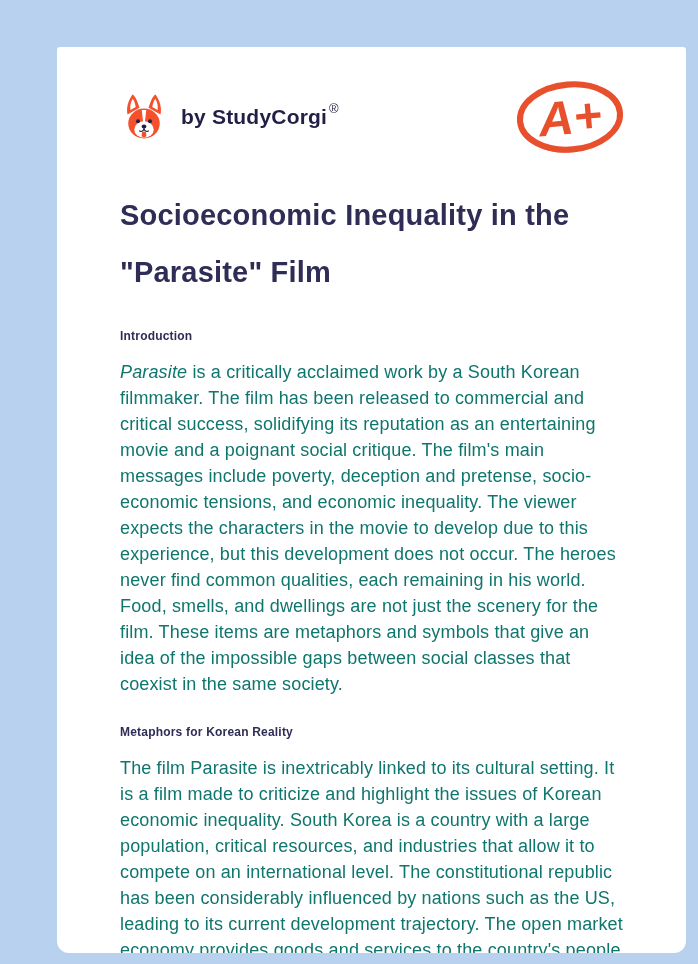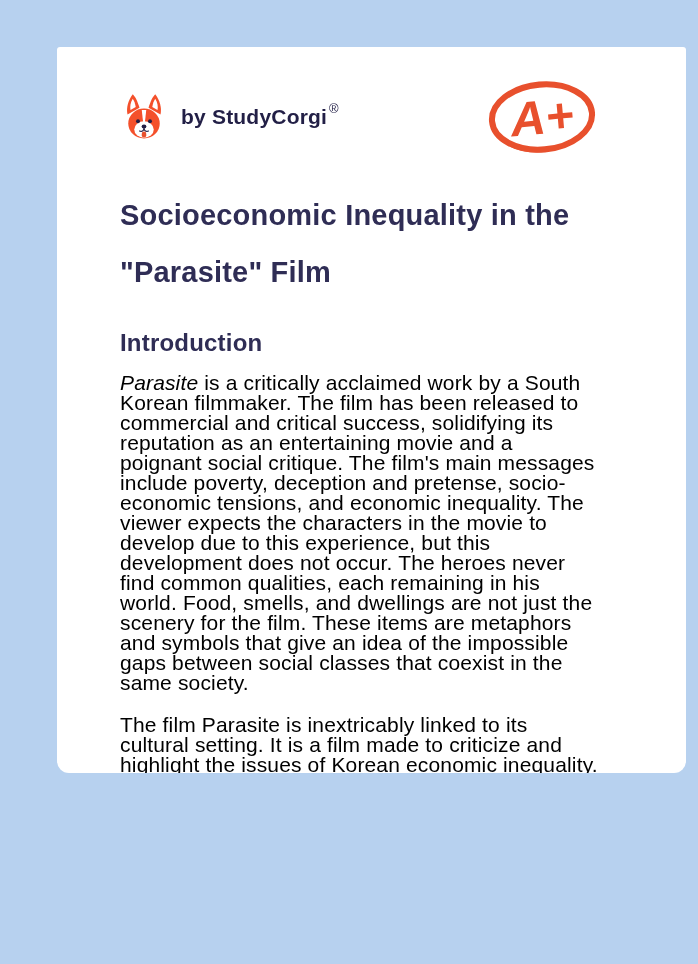--- a/index.html
+++ b/index.html
@@ -6,25 +6,25 @@
   body {
     width: 698px; height: 964px;
     background: #B7D1EF;
     font-family: "Liberation Sans", sans-serif;
     position: relative;
     overflow: hidden;
   }
   .card {
     position: absolute;
     left: 57px; top: 47px;
-    width: 629px; height: 726px;
+    width: 629px; height: 906px;
     background: #FFFFFF;
     border-radius: 3px 3px 12px 12px;
     box-sizing: border-box;
-    padding: 30px 88px 0 63px;
+    padding: 30px 60px 0 63px;
     overflow: hidden;
   }
   .header {
     display: flex;
     align-items: center;
     justify-content: space-between;
     height: 80px;
   }
   .brand {
     display: flex;
@@ -62,30 +62,30 @@
     font-size: 14px;
     color: #8F90A6;
     letter-spacing: 0.2px;
   }
   .meta .topic-label { margin-right: 5px; }
   .meta .topic-value { color: #34325C; font-weight: 700; }
   .meta .sep { color: #EB4F26; margin: 0 12px; font-weight: 400; }
   .meta .words { margin-right: 11px; }
   .meta .label-val { white-space: nowrap; }
   .section-heading {
-    font-size: 24px;
+    font-size: 12px;
     font-weight: 700;
     color: #2F2D55;
     letter-spacing: 0.2px;
     margin: 28px 0 16px 0;
   }
   .body-paragraph {
-    font-size: 21px;
-    line-height: 20px;
-    color: #000000;
+    font-size: 18px;
+    line-height: 26px;
+    color: #0f766e;
     letter-spacing: 0.15px;
     margin: 0 0 22px 0;
   }
   .body-paragraph em { font-style: italic; }
   .corgi-svg { display: block; }
   .grade-svg { display: block; }
 </style>
 </head>
 <body>
 
@@ -127,16 +127,17 @@
 
   <h1 class="title">Socioeconomic Inequality in the "Parasite" Film</h1>
 
 
   <section>
     <h2 class="section-heading">Introduction</h2>
     <p class="body-paragraph"><em>Parasite</em><span> is a critically acclaimed work by a South Korean filmmaker. The film has been released to commercial and critical success, solidifying its reputation as an entertaining movie and a poignant social critique. The film's main messages include poverty, deception and pretense, socio-economic tensions, and economic inequality. The viewer expects the characters in the movie to develop due to this experience, but this development does not occur. The heroes never find common qualities, each remaining in his world. Food, smells, and dwellings are not just the scenery for the film. These items are metaphors and symbols that give an idea of the impossible gaps between social classes that coexist in the same society.</span></p>
   </section>
 
   <section>
+    <h2 class="section-heading">Metaphors for Korean Reality</h2>
     <p class="body-paragraph"><span>The film Parasite is inextricably linked to its cultural setting. It is a film made to criticize and highlight the issues of Korean economic inequality. South Korea is a country with a large population, critical resources, and industries that allow it to compete on an international level. The constitutional republic has been considerably influenced by nations such as the US, leading to its current development trajectory. The open market economy provides goods and services to the country's people and the outside world, ensuring a mutually beneficial relationship.</span></p>
   </section>
 
 </div>
 
 </body></html>

